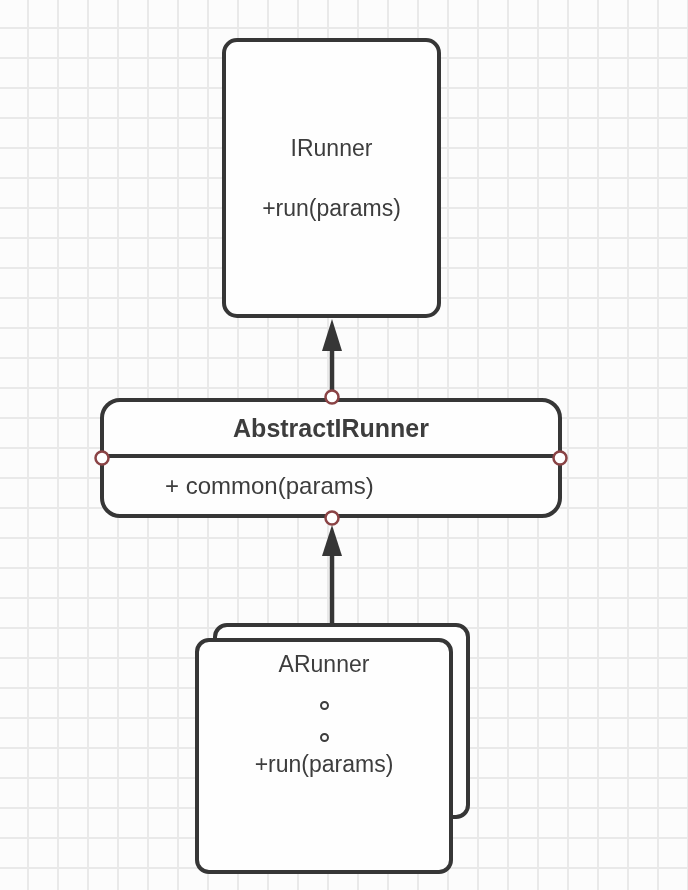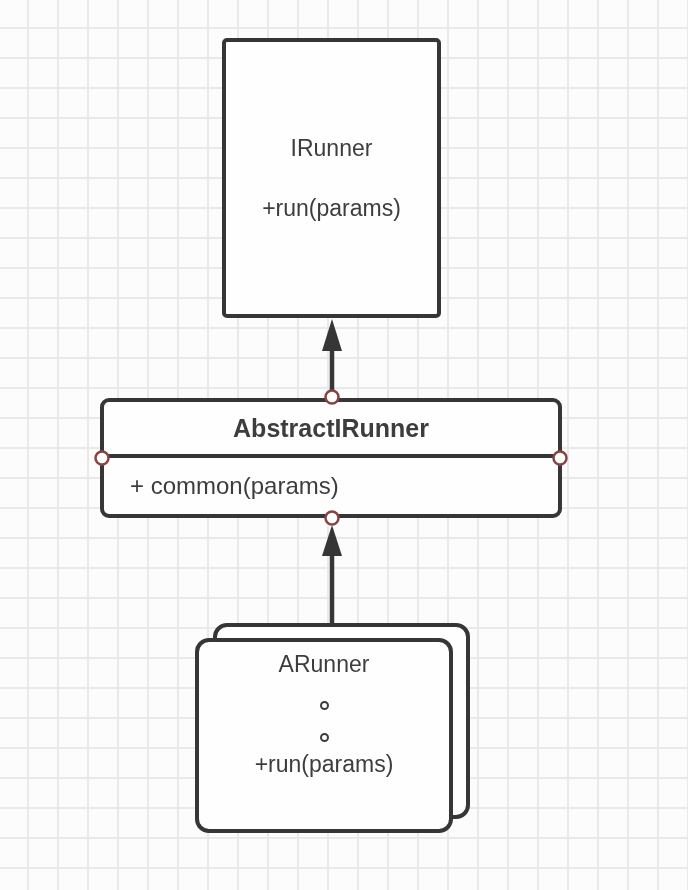--- a/index.html
+++ b/index.html
@@ -31,53 +31,54 @@
   .node {
     position: absolute;
     background: var(--node-fill);
     border: 4px solid var(--stroke);
     color: var(--text);
   }
 
   
   .node-irunner {
     left: 222px; top: 38px; width: 219px; height: 280px;
-    border-radius: 5px;
+    border-radius: 15px;
     display: flex; flex-direction: column;
     justify-content: center; align-items: center;
     gap: 33px;
     font-size: 23px;
   }
 
   
   .node-abstract {
     left: 100px; top: 398px; width: 462px; height: 120px;
-    border-radius: 9px;
+    border-radius: 20px;
     display: flex; flex-direction: column;
   }
   .node-abstract .hdr {
     height: 56px;
     border-bottom: 4px solid var(--stroke);
     display: flex; align-items: center; justify-content: center;
     font-size: 25px; font-weight: bold;
   }
   .node-abstract .bdy {
     flex: 1;
     display: flex; align-items: center;
     padding-left: 26px;
     font-size: 24px;
+    margin-left: 35px;
   }
 
   
   .node-stack-back {
     left: 213px; top: 623px; width: 257px; height: 196px;
     border-radius: 14px;
   }
   .node-stack-front {
-    left: 195px; top: 638px; width: 258px; height: 195px;
+    left: 195px; top: 638px; width: 258px; height: 236px;
     border-radius: 14px;
     display: flex; flex-direction: column; align-items: center;
     padding-top: 7px;
     font-size: 23px;
     text-align: center;
   }
   .node-stack-front .cls { line-height: 31px; }
   .ring {
     width: 9px; height: 9px;
     border: 2px solid var(--text);

